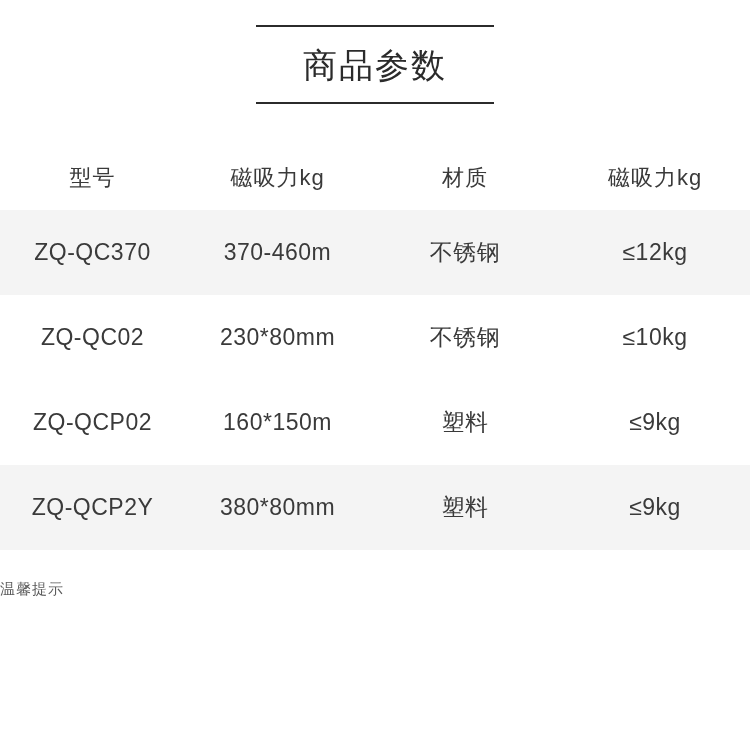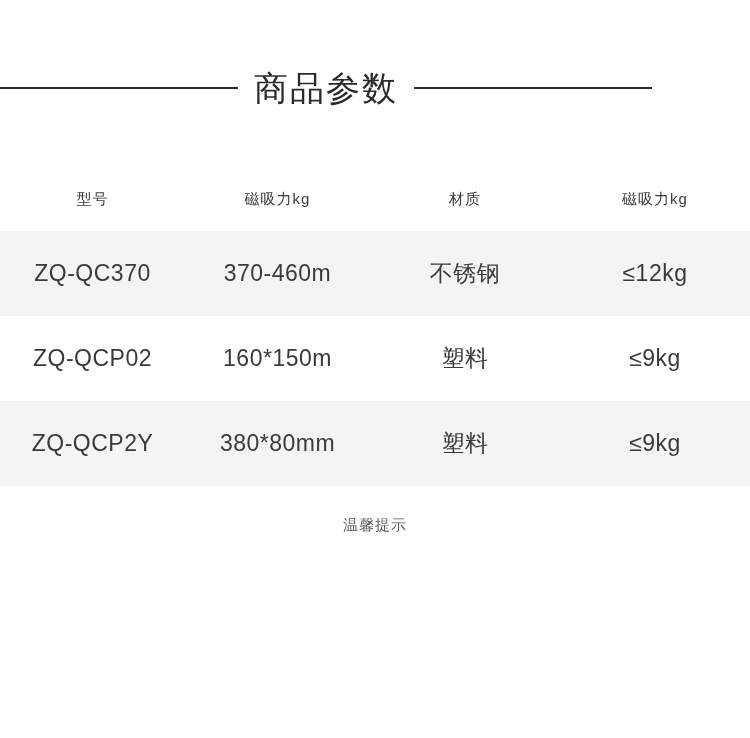--- a/index.html
+++ b/index.html
@@ -16,25 +16,24 @@
   }
   .page {
     position: relative;
     width: 750px;
     height: 738px;
     box-sizing: border-box;
   }
   
   .title-block {
     width: 100%;
-    padding-top: 50px;
+    padding-top: 25px;
     display: flex;
-    flex-direction: row;
+    flex-direction: column;
     align-items: center;
-    gap: 16px;
   }
   .title-rule {
     width: 238px;
     height: 2px;
     background: #2b2b2b;
   }
   .title-text {
     font-size: 34px;
     letter-spacing: 2px;
     color: #2b2b2b;
@@ -48,42 +47,41 @@
     width: 100%;
     border-collapse: collapse;
     table-layout: fixed;
   }
   .spec-table col.c0 { width: 185px; }
   .spec-table col.c1 { width: 185px; }
   .spec-table col.c2 { width: 190px; }
   .spec-table col.c3 { width: 190px; }
   .spec-table th {
     font-weight: 400;
-    font-size: 15px;
+    font-size: 22px;
     color: #3a3a3a;
     height: 62px;
     vertical-align: middle;
     text-align: center;
     letter-spacing: 1px;
   }
   .spec-table td {
     font-size: 23px;
     color: #3a3a3a;
     height: 83px;
     vertical-align: middle;
     text-align: center;
     letter-spacing: 0.5px;
   }
   .spec-table tbody tr.alt {
     background: #f4f4f4;
   }
   
   .footer-note {
     width: 100%;
-    text-align: center;
     font-size: 15px;
     color: #5a5a5a;
     margin-top: 30px;
     letter-spacing: 1px;
   }
 </style>
 </head>
 <body>
 
 <div class="page">
@@ -110,20 +108,26 @@
       </tr>
     </thead>
     <tbody>
       <tr class="alt">
         <td>ZQ-QC370</td>
         <td>370-460m</td>
         <td>不锈钢</td>
         <td>≤12kg</td>
       </tr>
       <tr>
+        <td>ZQ-QC02</td>
+        <td>230*80mm</td>
+        <td>不锈钢</td>
+        <td>≤10kg</td>
+      </tr>
+      <tr>
         <td>ZQ-QCP02</td>
         <td>160*150m</td>
         <td>塑料</td>
         <td>≤9kg</td>
       </tr>
       <tr class="alt">
         <td>ZQ-QCP2Y</td>
         <td>380*80mm</td>
         <td>塑料</td>
         <td>≤9kg</td>

